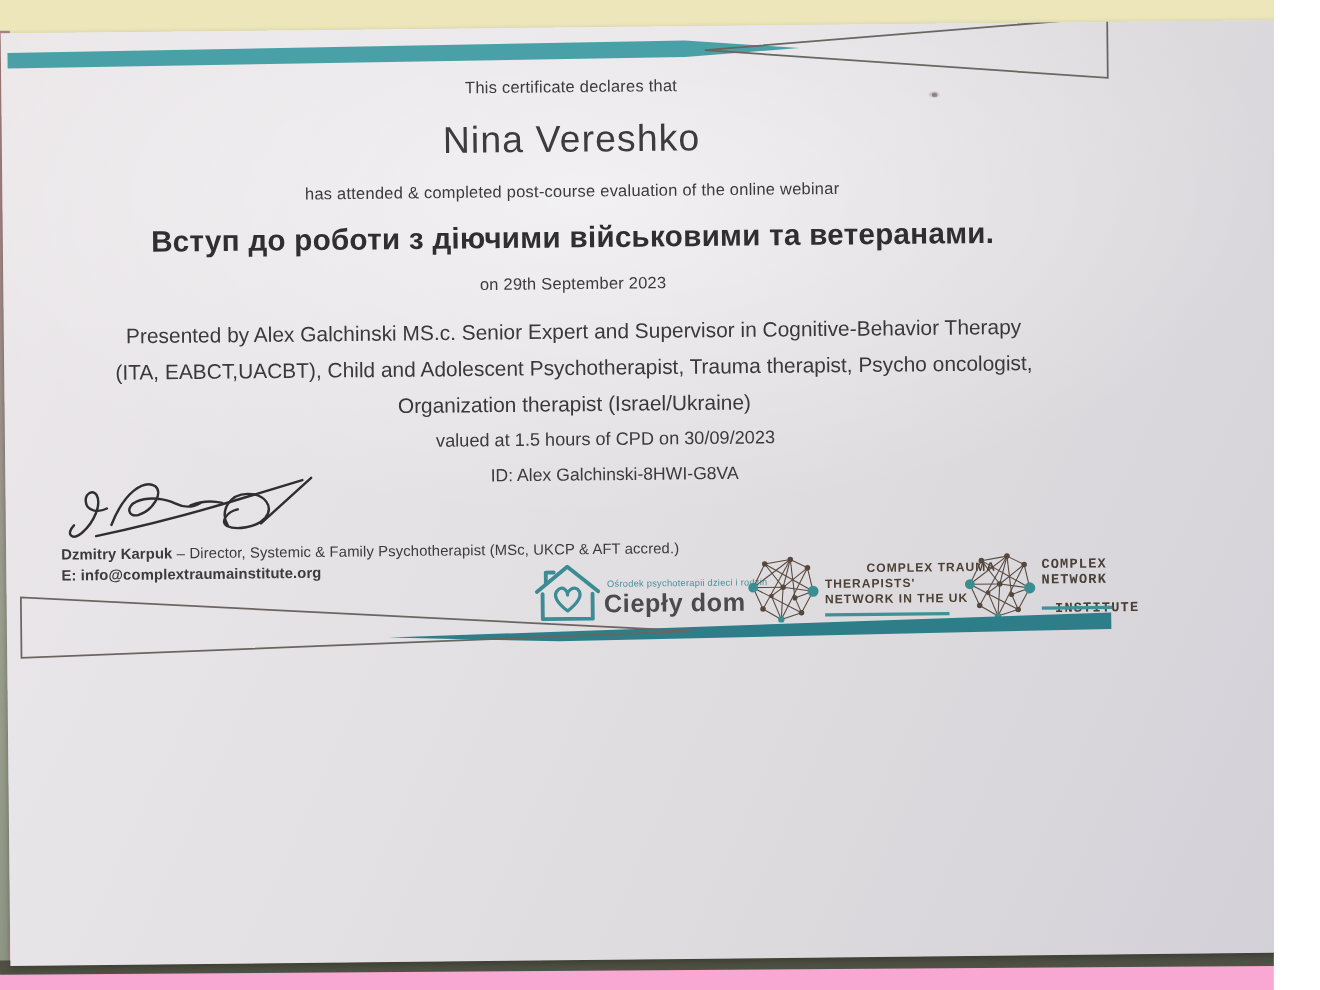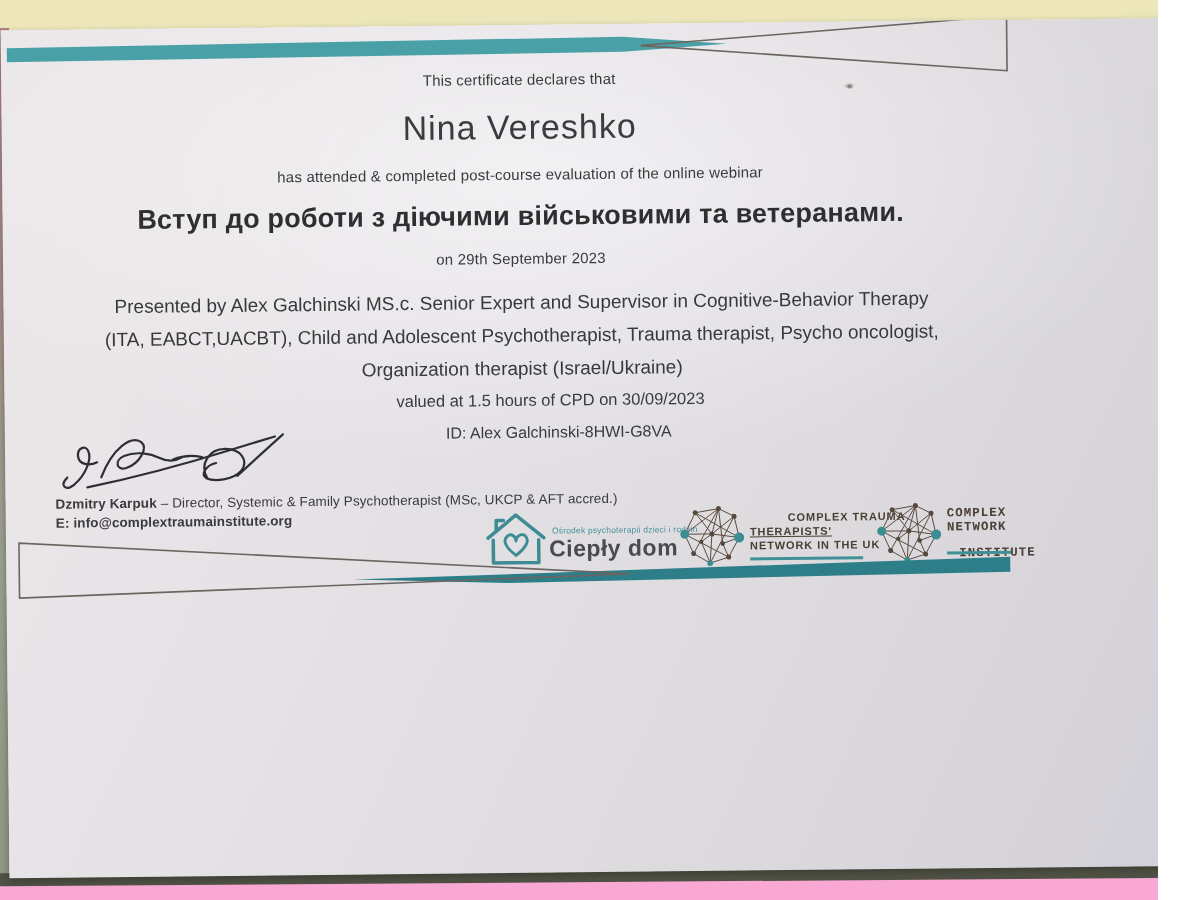--- a/index.html
+++ b/index.html
@@ -140,21 +140,21 @@
         <circle cx="46" cy="42" r="2.4"></circle>
           <circle cx="24" cy="40" r="2.2"></circle>
       </g>
       <g fill="#3a8e92">
         <circle cx="7" cy="32" r="4.6"></circle>
           <circle cx="63" cy="36" r="5.2"></circle>
           <circle cx="33" cy="62" r="3"></circle>
       </g>
     </svg>
     <div class="logo-abs mesh-text" style="left:744px; top:489px;margin-left:38px;">COMPLEX TRAUMA</div>
-    <div class="logo-abs mesh-text" style="left:744px; top:503px;text-decoration:underline;">THERAPISTS'</div>
+    <div class="logo-abs mesh-text" style="left:744px; top:503px;">THERAPISTS'</div>
     <div class="logo-abs mesh-text" style="left:744px; top:517px;">NETWORK IN THE UK</div>
     <div class="logo-abs teal-underline" style="left:744px; top:535px; width:113px;"></div>
 
     <svg class="logo-abs" style="left:869px; top:479px;" width="68" height="68" viewBox="0 0 70 70">
       <g stroke="#56483c" stroke-width="1">
         <line x1="18" y1="10" x2="42" y2="6"></line>
           <line x1="42" y1="6" x2="58" y2="14"></line>
         <line x1="58" y1="14" x2="63" y2="36"></line>
           <line x1="63" y1="36" x2="52" y2="56"></line>
         <line x1="52" y1="56" x2="33" y2="62"></line>

